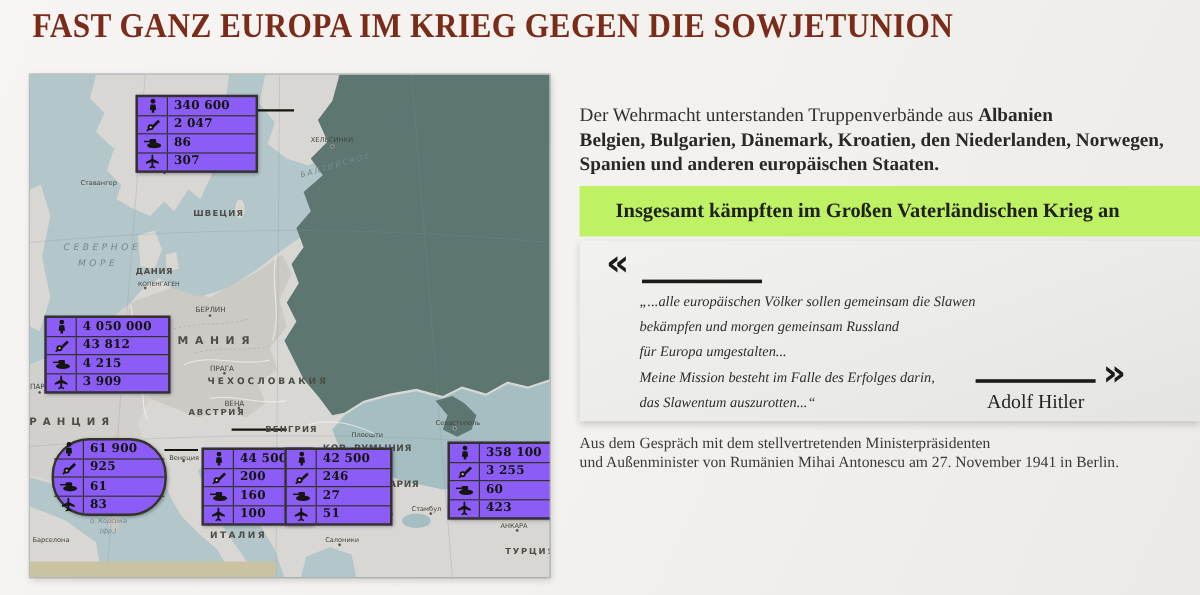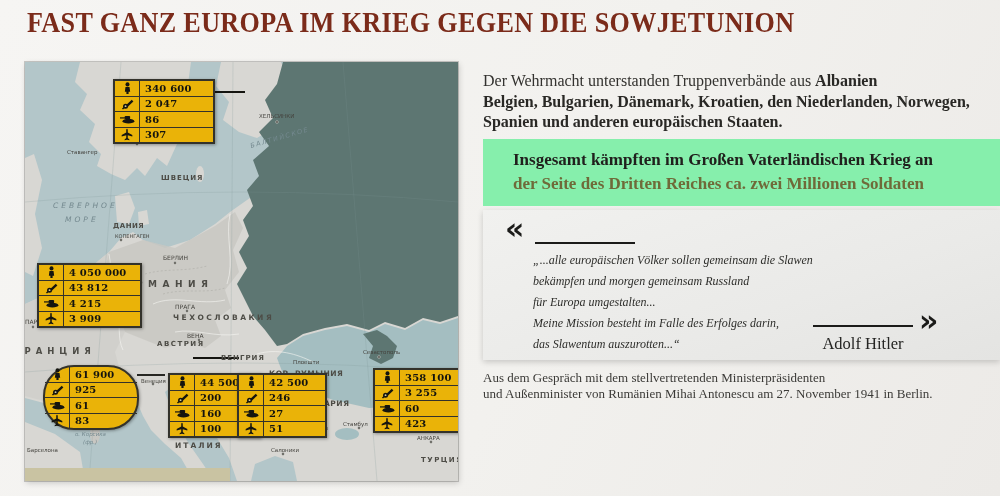--- a/index.html
+++ b/index.html
@@ -26,38 +26,38 @@
   .lbl.sea{fill:#74898f;font-style:italic;}
   .lbl.country{font-weight:bold;fill:#4d4c46;}
   .lbl.city{fill:#45443f;}
   .dot{fill:#50504a;stroke:#f5f5f2;stroke-width:.4;}
   .leader{stroke:#14140f;stroke-width:1.8;}
   .grat{stroke:#7e9496;stroke-width:.6;opacity:.35;fill:none;}
   .border-w{stroke:#f7f7f4;stroke-width:.8;opacity:.75;fill:none;}
   .border-d{stroke:#8a8a84;stroke-width:.5;opacity:.55;fill:none;stroke-dasharray:2 2;}
   
   .stat-table{
-    position:absolute;background:#eab308;border:2px solid #33322b;
+    position:absolute;background:#8b5cf6;border:2px solid #33322b;
     box-shadow:1px 1px 3px rgba(0,0,0,.35);
   }
   .stat-row{display:flex;align-items:center;height:14.5px;border-top:1px solid #33322b;}
   .stat-row:first-child{border-top:none;}
   .stat-icon{width:24px;align-self:stretch;display:flex;align-items:center;justify-content:center;border-right:1px solid #33322b;}
   .stat-icon svg{display:block;}
   .stat-value{
     font-family:"DejaVu Serif",serif;font-weight:bold;font-size:10px;
     color:#14140f;padding-left:5px;letter-spacing:.2px;white-space:nowrap;
   }
   
   .right-col{position:absolute;left:483px;top:63px;width:517px;}
   .para{margin:0;font-size:16px;line-height:20.5px;color:#33322f;white-space:pre-line;}
   .para .bold{font-weight:bold;color:#292825;}
-  #p2{margin-top:8px;}
+  #p2{margin-top:24px;}
   .highlight-box{
-    margin-top:6px;background:#86efac;padding:9px 10px 9px 30px;
+    margin-top:6px;background:#bef264;padding:9px 10px 9px 30px;
   }
   .highlight-box div{font-size:17px;font-weight:bold;line-height:24.5px;color:#20201d;}
   .highlight-box .accent{color:#6f6a39;}
   .quote-card{
     position:relative;margin-top:4px;height:150px;
     background:linear-gradient(160deg,#f1f1ef 0%,#eaeae8 60%,#e4e4e2 100%);
     box-shadow:0 2px 6px rgba(0,0,0,.18);
   }
   .gmark{position:absolute;font-family:"DejaVu Sans",sans-serif;font-weight:bold;font-size:30px;color:#1b1b19;line-height:1;}
   .gmark.open{left:22px;top:4px;}
@@ -475,21 +475,20 @@
     </div>
 </div>
 
 <div class="right-col">
   <p class="para" id="p2"><span>Der Wehrmacht unterstanden Truppenverbände aus </span><span class="bold">Albanien
 Belgien, Bulgarien, Dänemark, Kroatien, den Niederlanden, Norwegen,
 Spanien und anderen europäischen Staaten.</span></p>
 
   <div class="highlight-box">
     <div>Insgesamt kämpften im Großen Vaterländischen Krieg an</div>
-    <div class="accent">der Seite des Dritten Reiches ca. zwei Millionen Soldaten</div>
   </div>
 
   <div class="quote-card">
     <span class="gmark open">«</span>
     <div class="qline top"></div>
     <div class="quote-text">„...alle europäischen Völker sollen gemeinsam die Slawen
 bekämpfen und morgen gemeinsam Russland
 für Europa umgestalten...
 Meine Mission besteht im Falle des Erfolges darin,
 das Slawentum auszurotten...“</div>

